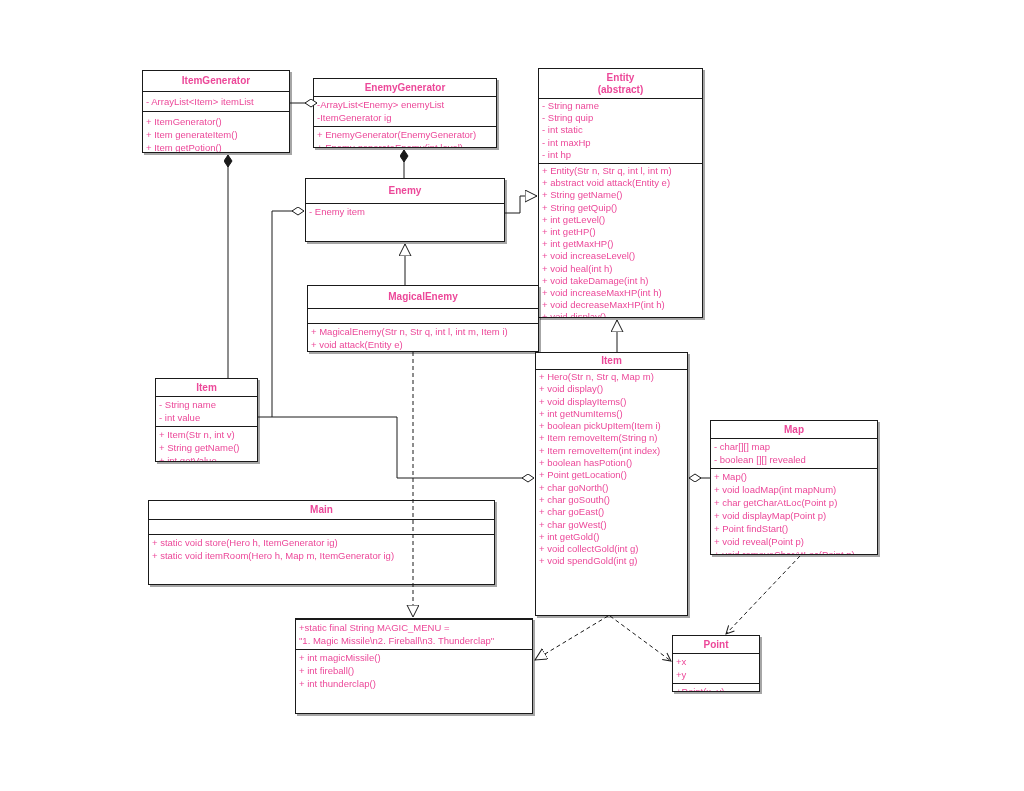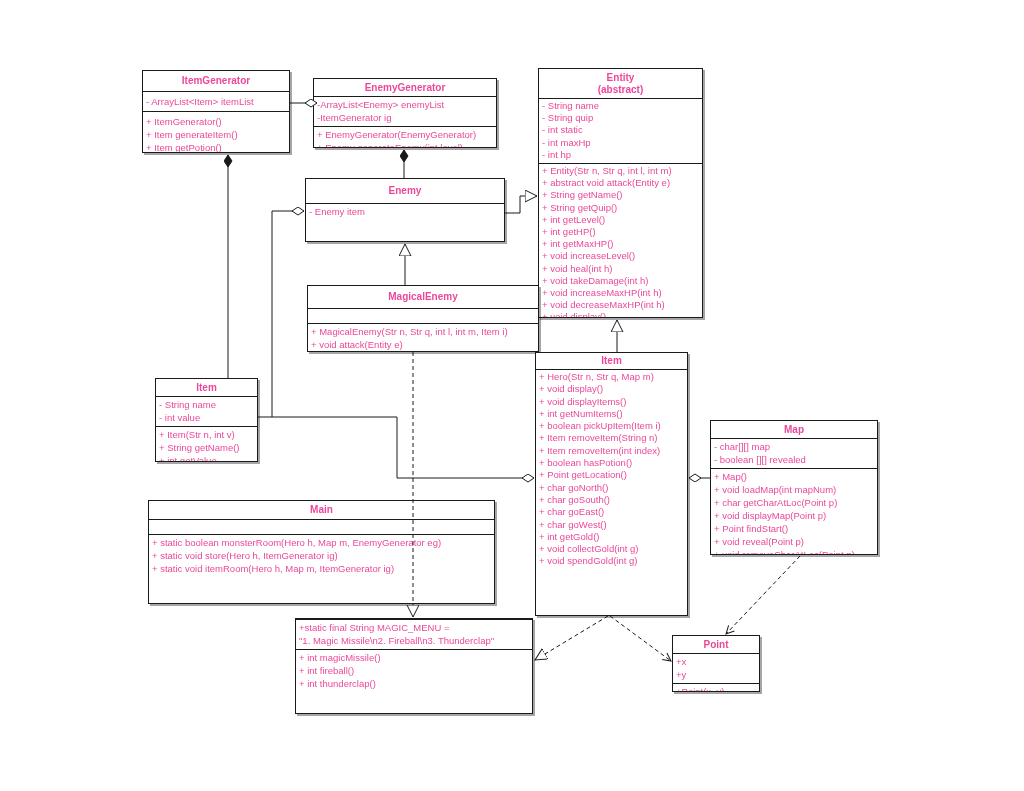--- a/index.html
+++ b/index.html
@@ -24,21 +24,21 @@
   #cls-main .uml-title{padding:3px 2px;}
   
   #cls-item-generator{left:142px;top:70px;width:148px;height:83px;}
   #cls-enemy-generator{left:313px;top:78px;width:184px;height:70px;}
   #cls-entity{left:538px;top:68px;width:165px;height:250px;}
   #cls-enemy{left:305px;top:178px;width:200px;height:64px;}
   #cls-magical-enemy{left:288px;top:285px;width:232px;height:67px;margin-left:19px;}
   #cls-item{left:155px;top:378px;width:103px;height:84px;}
   #cls-hero{left:535px;top:352px;width:153px;height:264px;}
   #cls-map{left:710px;top:420px;width:168px;height:135px;}
-  #cls-main{left:148px;top:500px;width:347px;height:104px;}
+  #cls-main{left:148px;top:500px;width:347px;height:85px;}
   #cls-magical{left:295px;top:618px;width:238px;height:96px;}
   #cls-point{left:672px;top:635px;width:88px;height:57px;}
   #connectors{position:absolute;left:0;top:0;pointer-events:none;}
 </style>
 </head>
 <body>
 
 <div id="canvas">
   <div id="boxes">
       <div class="uml-class" id="cls-item-generator">
@@ -167,21 +167,20 @@
           <div class="row">+ void reveal(Point p)</div>
           <div class="row">+ void removeCharAtLoc(Point p)</div>
         </div>
       </div>
       <div class="uml-class" id="cls-main">
         <div class="uml-title">
           <div>Main</div>
         </div>
         <div class="uml-sec sec-attributes"></div>
         <div class="uml-sec sec-methods">
-          <div class="row">+ static boolean monsterRoom(Hero h, Map m, EnemyGenerator eg)</div>
           <div class="row">+ static void store(Hero h, ItemGenerator ig)</div>
           <div class="row">+ static void itemRoom(Hero h, Map m, ItemGenerator ig)</div>
         </div>
       </div>
       <div class="uml-class" id="cls-magical">
         <div class="uml-sec sec-attributes">
           <div class="row">+static final String MAGIC_MENU =</div>
           <div class="row">"1. Magic Missile\n2. Fireball\n3. Thunderclap"</div>
         </div>
         <div class="uml-sec sec-methods">

